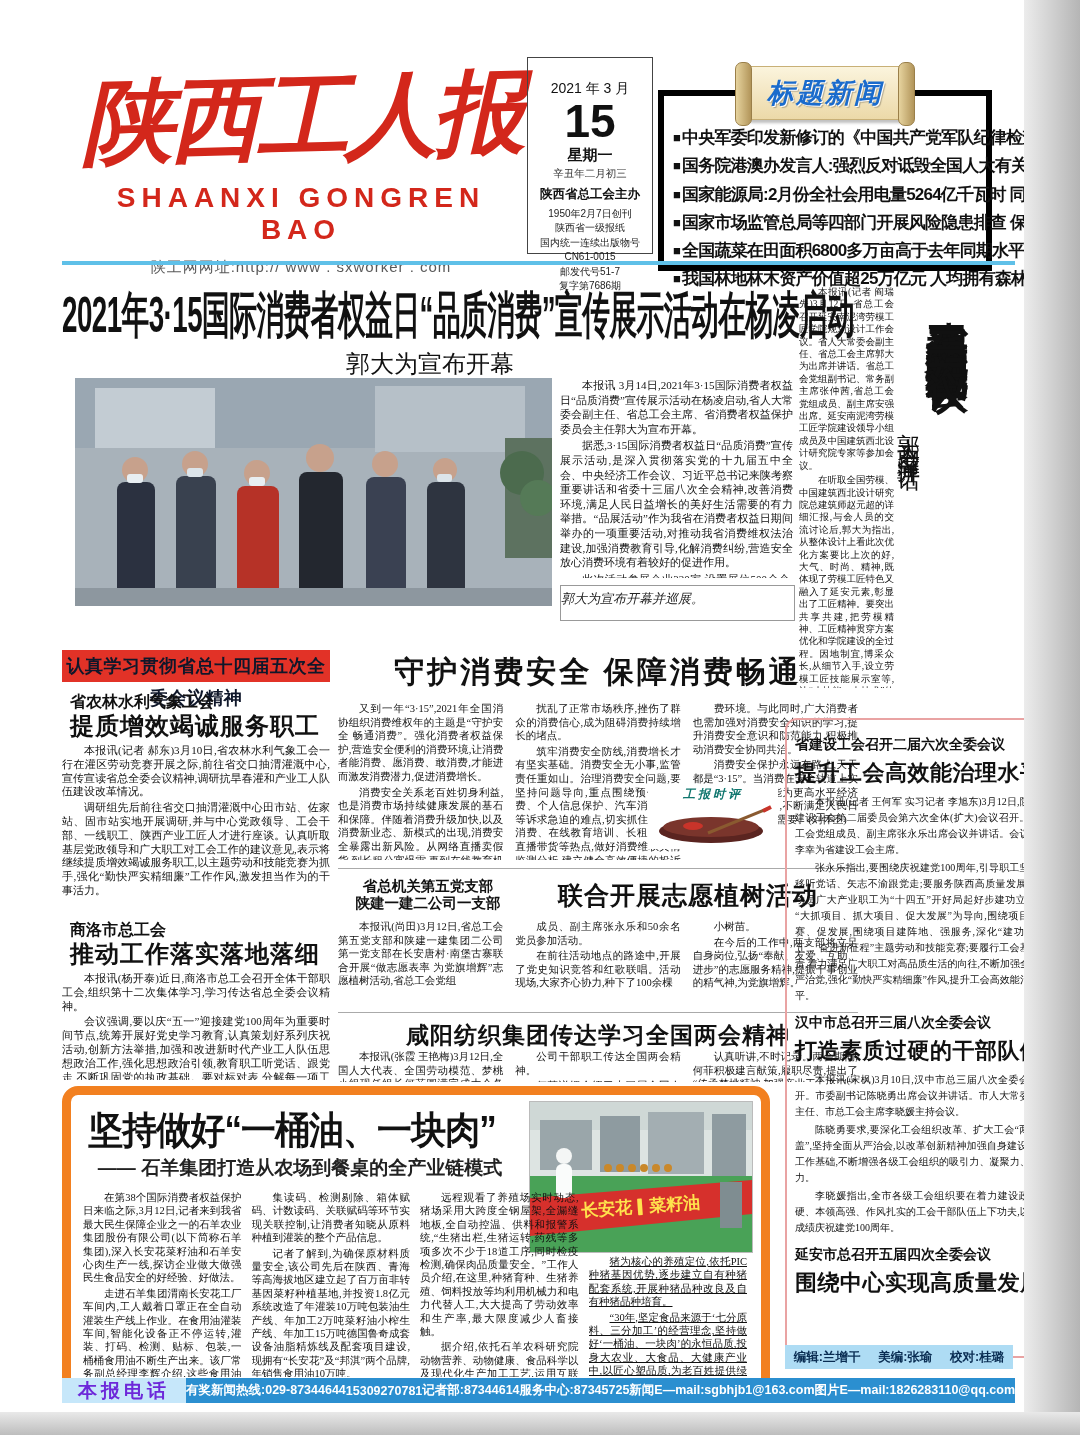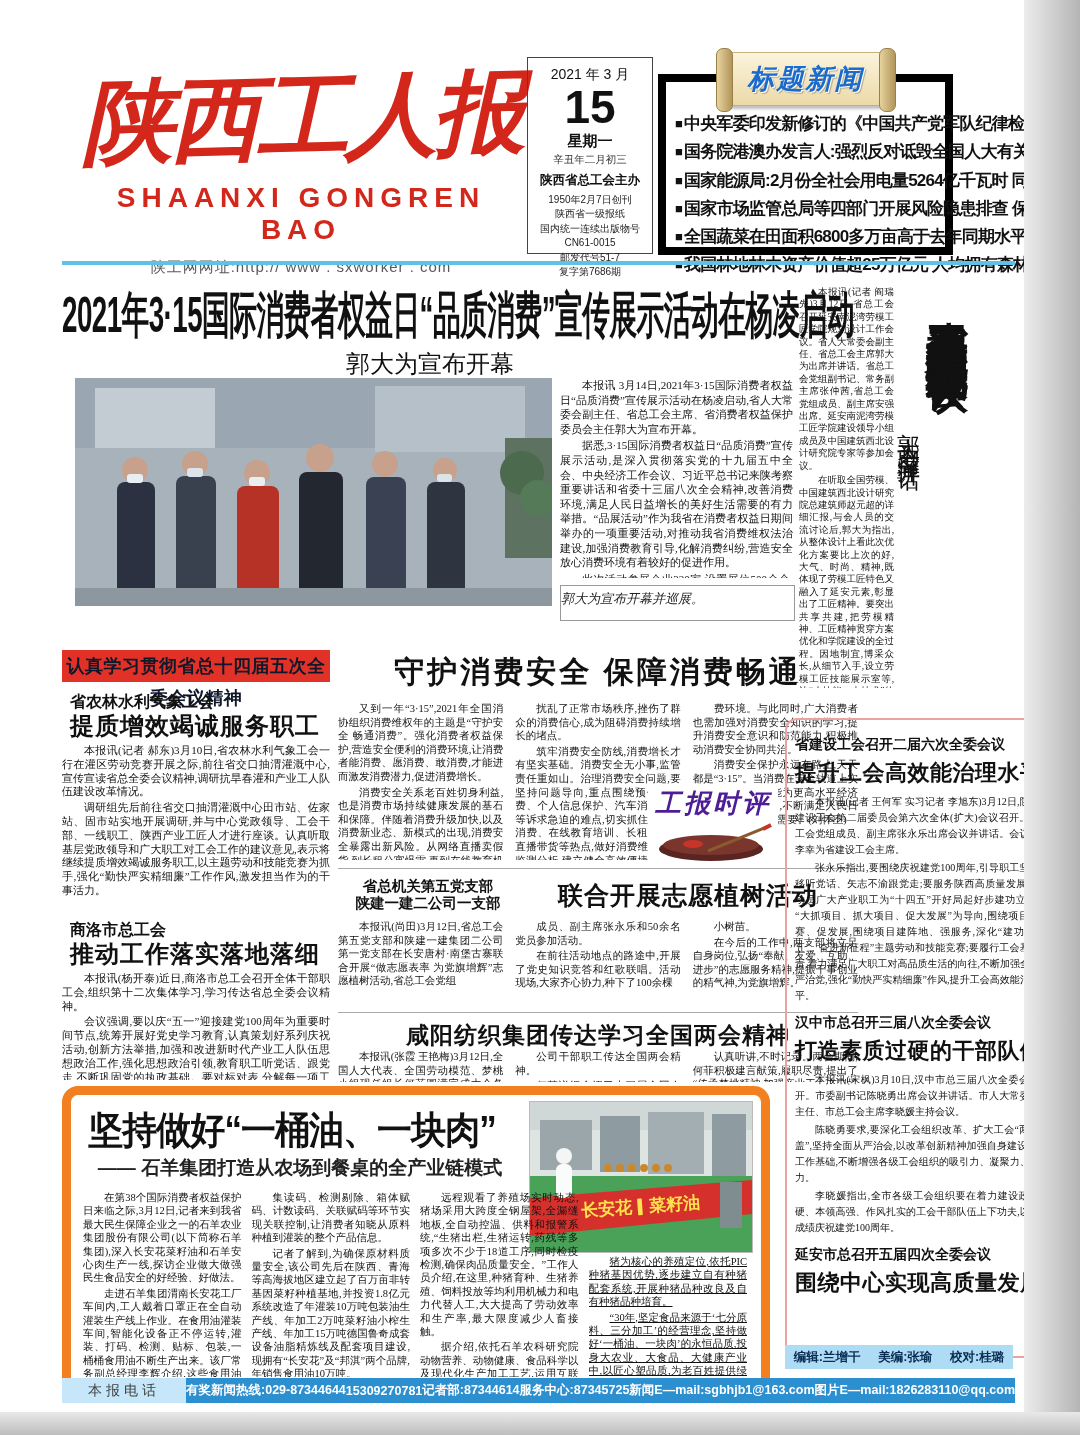--- a/index.html
+++ b/index.html
@@ -12,28 +12,28 @@
   p.para{margin:0 0 2px 0;text-indent:2em;}
 
   
   #masthead{left:78px;top:58px;width:446px;text-align:center;}
   #masthead .callig{font-family:"DejaVu Serif",serif;font-style:italic;font-weight:bold;
      font-size:92px;line-height:1.3;color:#d3271b;letter-spacing:-4px;white-space:nowrap;
      transform:rotate(-1.5deg);}
   #masthead .latin{margin-top:4px;color:#d3271b;font-weight:bold;font-size:28px;letter-spacing:6px;}
   #masthead .url{margin-top:12px;color:#5a5a5a;font-size:15px;letter-spacing:1px;}
   #datebox{left:527px;top:57px;width:126px;height:197px;border:1px solid #444;
-     text-align:center;padding-top:6px;box-sizing:border-box;}
+     text-align:center;padding-top:20px;box-sizing:border-box;}
   #datebox .d1{font-size:14px;margin-top:2px;}
   #datebox .d2{font-size:46px;font-weight:bold;line-height:1.02;}
   #datebox .d3{font-size:15px;font-weight:bold;margin-top:1px;}
   #datebox .d4{font-size:10.5px;color:#333;margin-top:2px;}
   #datebox .d5{font-size:12.5px;font-weight:bold;margin:5px 0 4px 0;}
   #datebox .d6{font-size:10px;line-height:14.5px;color:#222;}
-  #newsbox{left:658px;top:74px;width:295px;height:181px;border:8px solid #000000;
+  #newsbox{left:658px;top:90px;width:334px;height:181px;border:6px solid #000000;
      box-sizing:border-box;padding:26px 9px 4px 9px;}
   #newsbanner{left:50%;top:-30px;transform:translateX(-50%);width:158px;height:52px;
      background:linear-gradient(#fbf4dd,#ecd9a8);border:1px solid #c8b077;border-radius:6px;
      display:flex;align-items:center;justify-content:center;
      box-shadow:2px 3px 3px rgba(0,0,0,.25);}
   #newsbanner:before,#newsbanner:after{content:"";position:absolute;top:-5px;width:15px;height:62px;
      background:linear-gradient(90deg,#e6d39e,#b2955a);border:1px solid #9a7f49;border-radius:7px;}
   #newsbanner:before{left:-11px;} #newsbanner:after{right:-11px;}
   #newsbanner span{font-size:27px;font-weight:bold;color:#1a6bcc;letter-spacing:2px;
      text-shadow:1px 1px 0 #fff,2px 2px 1px rgba(0,0,0,.25);font-style:italic;}
@@ -68,21 +68,21 @@
   #lkickerB{left:70px;top:920px;} #lheadB{left:70px;top:938px;font-size:24px;}
   #lbodyB{left:62px;top:972px;width:268px;height:108px;font-size:11px;line-height:13.8px;}
 
   
   #edhead{left:338px;top:652px;width:520px;text-align:center;font-size:30px;font-weight:bold;letter-spacing:3px;}
   .cols3{display:flex;gap:12px;}
   .cols3 > div{flex:1;}
   #edcols{left:338px;top:702px;width:520px;height:158px;font-size:10.5px;line-height:13.6px;}
   #seal{left:648px;top:786px;width:130px;text-align:center;background:#fff;}
   #seal .sealtext{font-family:"Liberation Serif",serif;font-weight:bold;font-style:italic;
-     font-size:26px;color:#4c1d95;letter-spacing:3px;}
+     font-size:12px;color:#0f766e;letter-spacing:3px;}
   #divider1{left:338px;top:868px;width:520px;height:1px;background:#aaa;}
   #treehead{left:338px;top:878px;width:520px;display:flex;align-items:center;}
   #treehead .k2{width:180px;text-align:center;font-size:14.5px;font-weight:bold;line-height:17px;}
   #treehead .t{flex:1;text-align:center;font-size:25px;font-weight:bold;letter-spacing:1px;}
   #treecols{left:338px;top:920px;width:520px;height:86px;font-size:10.5px;line-height:13.6px;}
   #divider2{left:338px;top:1012px;width:520px;height:1px;background:#aaa;}
   #xyhead{left:338px;top:1020px;width:520px;text-align:center;font-size:23px;font-weight:bold;letter-spacing:1px;font-family:Liberation Mono, monospace;}
   #xycols{left:338px;top:1050px;width:520px;height:32px;font-size:10.5px;line-height:13.6px;}
 
   
@@ -101,21 +101,21 @@
   #ofphoto{position:absolute;right:8px;top:6px;width:222px;height:150px;border:1px solid #bbb;}
   #ofcols{position:absolute;left:12px;top:96px;width:664px;height:186px;display:flex;gap:10px;
      font-size:10.5px;line-height:13.4px;}
   #ofcols > div{flex:1;overflow:hidden;}
   #ofcols .c4pad{padding-top:64px;text-decoration:underline;}
 
   
   #editorsbar{left:785px;top:1345px;width:228px;height:24px;background:#aedcf4;
      display:flex;justify-content:space-around;align-items:center;font-size:12.5px;font-weight:bold;color:#092c52;}
   #phonebar{left:62px;top:1378px;width:953px;height:25px;display:flex;}
-  #phonebar .seg1{width:160px;background:#c6e7fa;color:#404040;font-size:14px;font-weight:normal;
+  #phonebar .seg1{width:160px;background:#c6e7fa;color:#6d28d9;font-size:19px;font-weight:bold;
      display:flex;align-items:center;justify-content:center;letter-spacing:4px;}
   #phonebar .seg2{flex:1;background:#2b8fd0;color:#fff;font-size:12.5px;font-weight:bold;
      display:flex;align-items:center;justify-content:space-around;white-space:nowrap;}
   #graystrip-r{left:1024px;top:0;width:56px;height:1435px;background:linear-gradient(90deg,#ececec,#b5b5b5);}
   #graystrip-b{left:0;top:1412px;width:1080px;height:23px;background:linear-gradient(#e9e9e9,#bdbdbd);}
 </style>
 </head>
 <body>
 
 <div id="page">

